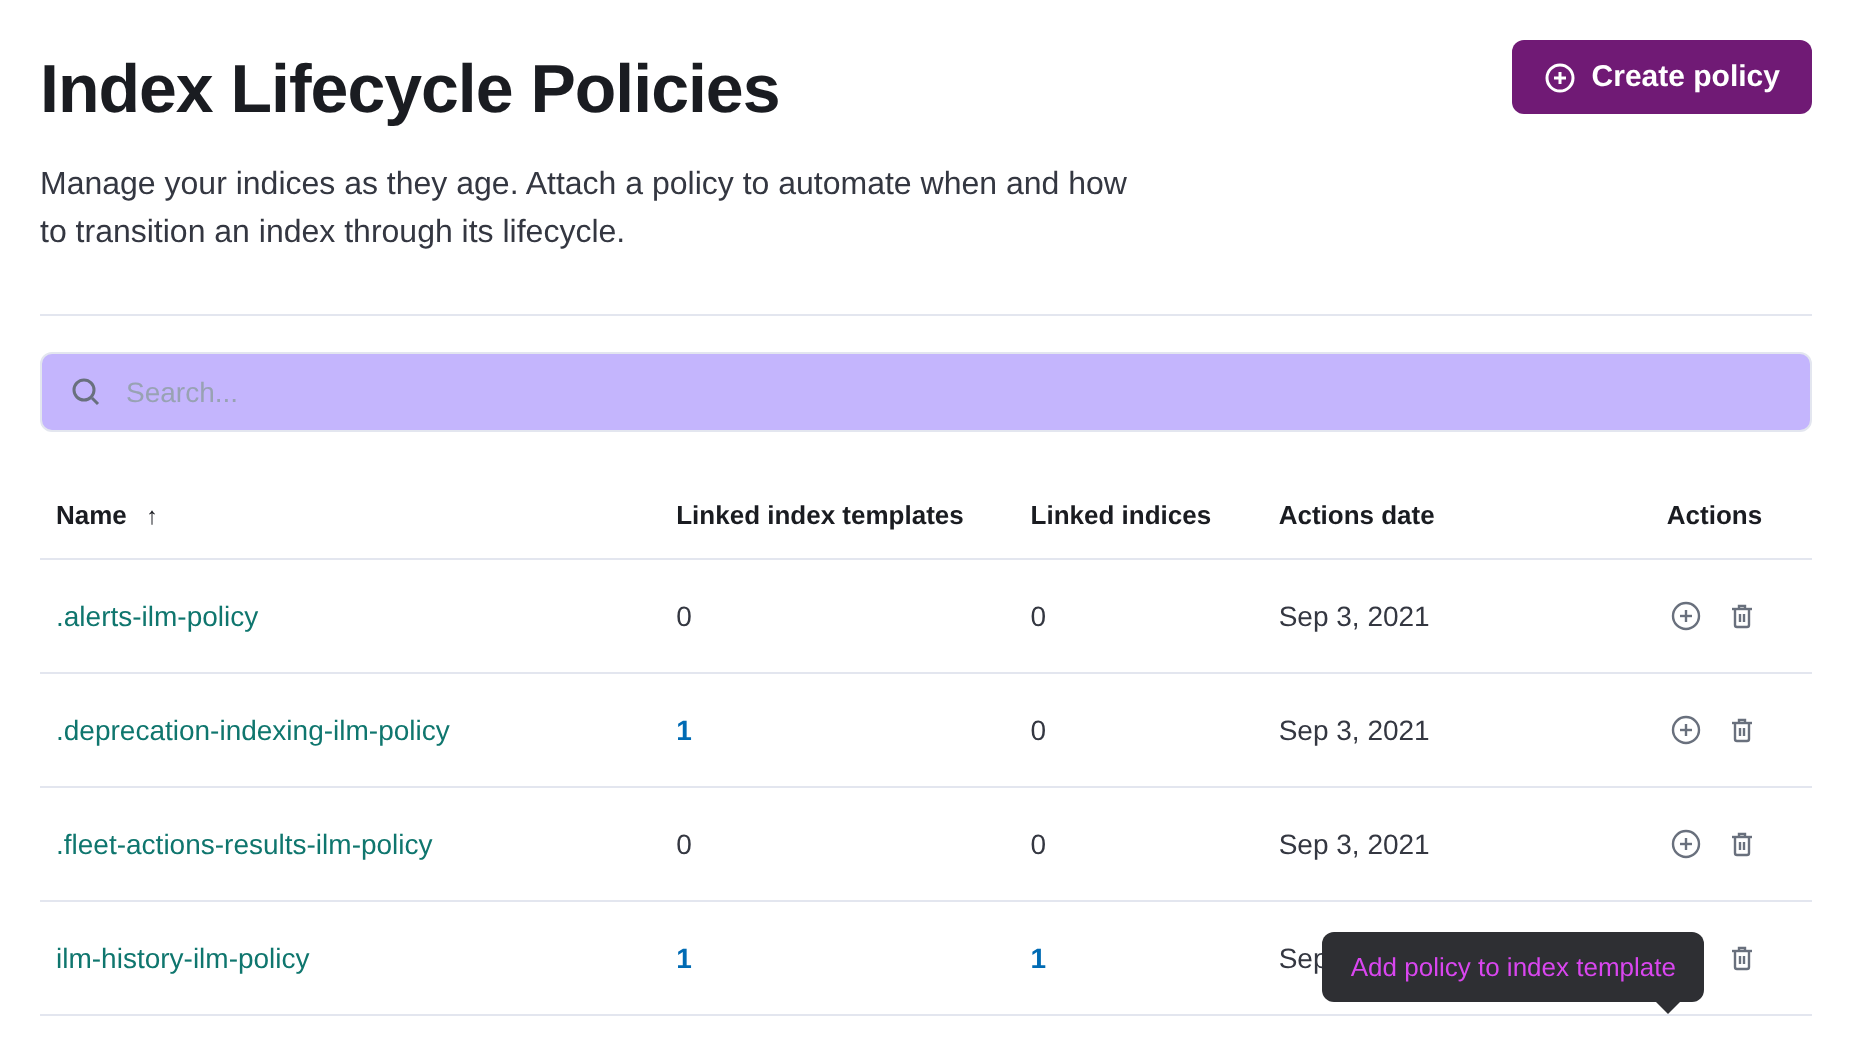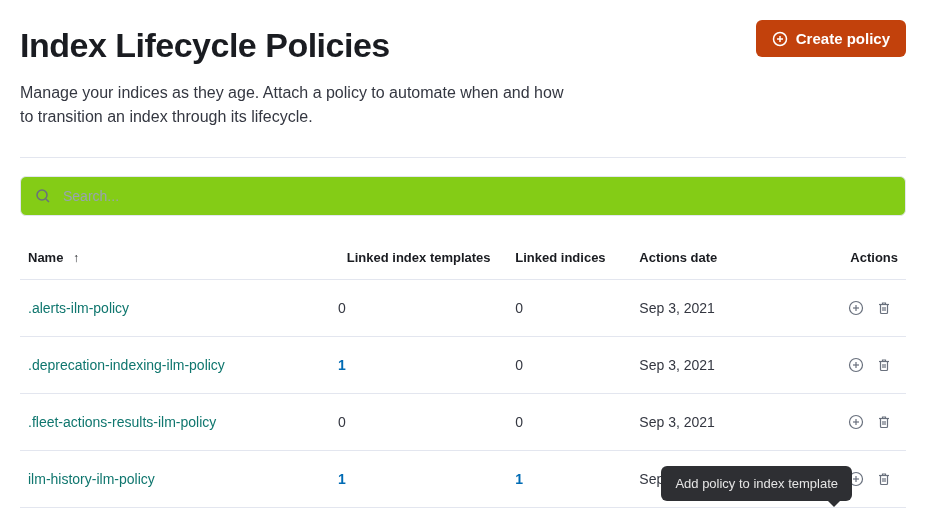--- a/index.html
+++ b/index.html
@@ -19,21 +19,21 @@
   h1 {
     font-size: 34px;
     font-weight: 700;
     margin: 6px 0 0 0;
     letter-spacing: -0.5px;
   }
   .create-btn {
     display: inline-flex;
     align-items: center;
     gap: 8px;
-    background: #c2410c;
+    background: #701a75;
     color: #fff;
     border: none;
     border-radius: 6px;
     padding: 10px 16px;
     font-size: 15px;
     font-weight: 600;
     cursor: pointer;
   }
   .create-btn svg { width: 16px; height: 16px; }
   .subtitle {
@@ -45,21 +45,21 @@
   .divider {
     border: none;
     border-top: 1px solid #e3e6ef;
     margin: 28px 0 18px 0;
   }
   .search-wrap {
     display: flex;
     align-items: center;
     gap: 10px;
     border: 1px solid #e3e6ef;
-    background: #84cc16;
+    background: #c4b5fd;
     border-radius: 6px;
     padding: 10px 14px;
     margin-top: 12px;
   }
   .search-wrap svg { width: 16px; height: 16px; color: #69707d; flex-shrink: 0; }
   .search-input {
     border: none;
     outline: none;
     background: transparent;
     font-size: 14px;
@@ -73,21 +73,21 @@
     margin-top: 26px;
   }
   th {
     text-align: left;
     font-size: 13px;
     font-weight: 700;
     color: #1a1c21;
     padding: 8px 8px 14px 8px;
     border-bottom: 1px solid #e3e6ef;
   }
-  th:last-child, td.actions-cell { text-align: right; }
+  th:last-child, td.actions-cell { text-align: center; }
   td {
     padding: 14px 8px;
     border-bottom: 1px solid #e3e6ef;
     font-size: 14px;
     color: #343741;
     vertical-align: middle;
   }
   .name-link {
     color: #0f766e;
     font-weight: 400;
@@ -122,39 +122,39 @@
     cursor: pointer;
     color: #69707d;
     position: relative;
   }
   .icon-btn svg { width: 16px; height: 16px; }
   .tooltip {
     position: absolute;
     right: 54px;
     top: -42px;
     background: #2e2f33;
-    color: #e5e5e5;
+    color: #d946ef;
     font-size: 13px;
     font-weight: 500;
     padding: 10px 14px;
     border-radius: 6px;
     white-space: nowrap;
     z-index: 10;
   }
   .tooltip::after {
     content: "";
     position: absolute;
     bottom: -6px;
     right: 12px;
     border-left: 6px solid transparent;
     border-right: 6px solid transparent;
     border-top: 6px solid #2e2f33;
   }
   .col-name { width: 35%; }
-  .col-lt { width: 20%; text-align: center; }
+  .col-lt { width: 20%; }
   .col-li { width: 14%; margin-top: 32px; }
   .col-md { width: 20%; }
   .col-act { width: 11%; }
 </style>
 </head>
 <body>
 
 <div class="header-row">
   <h1>Index Lifecycle Policies</h1>
   <button class="create-btn">

